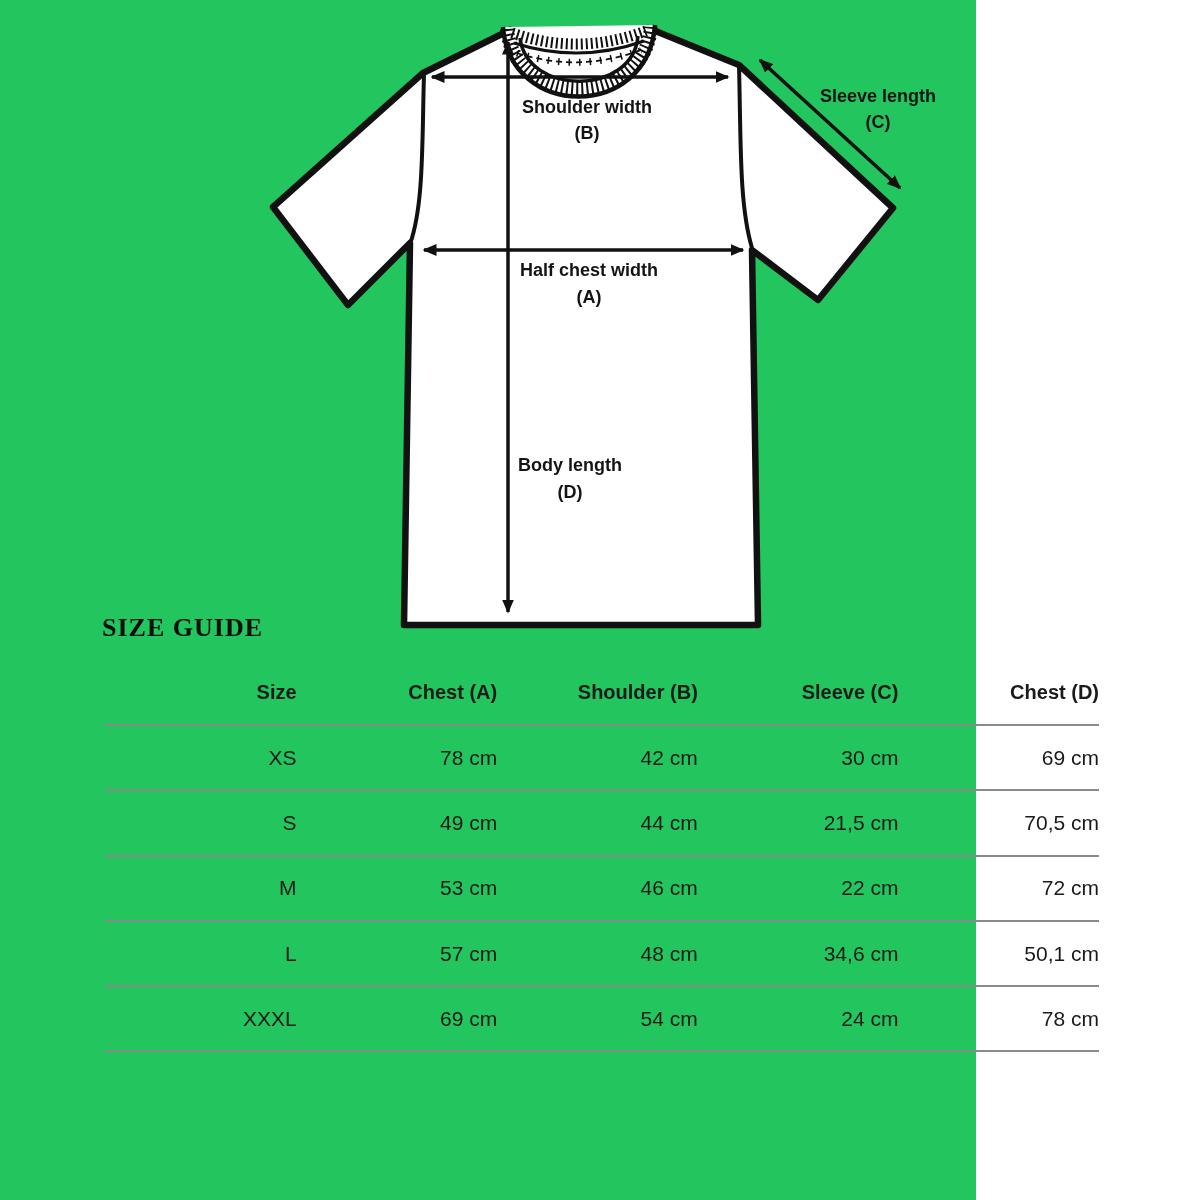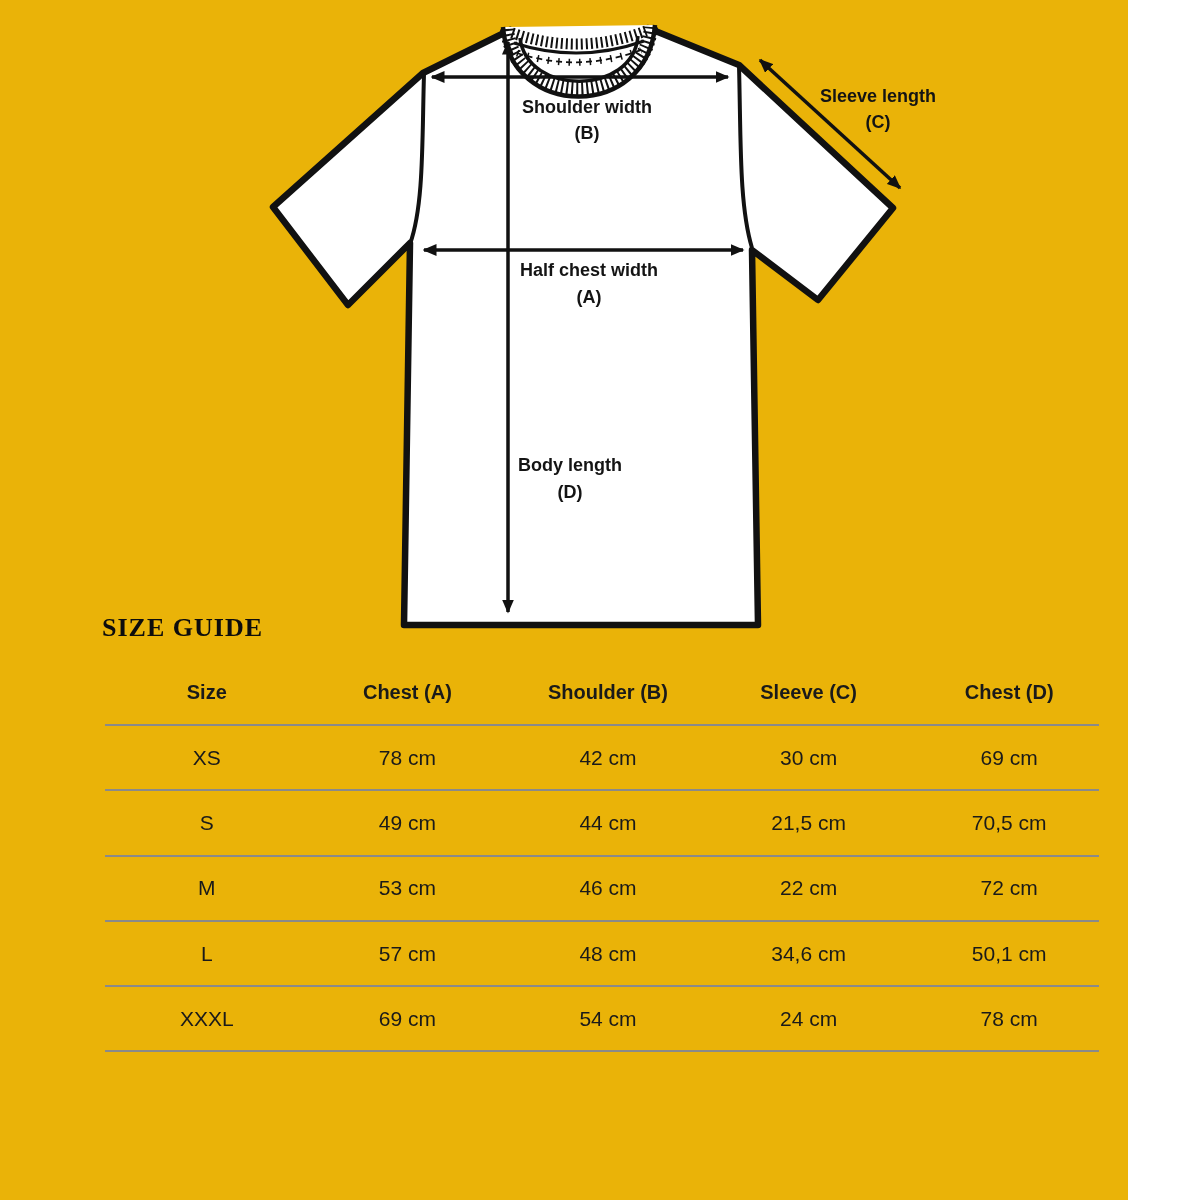--- a/index.html
+++ b/index.html
@@ -1,33 +1,33 @@
 <!DOCTYPE html>
 <html><head>
 <meta charset="utf-8">
 <style>
   * { margin:0; padding:0; box-sizing:border-box; }
   html,body { width:1200px; height:1200px; background:#ffffff; overflow:hidden;
               font-family:"Liberation Sans", sans-serif; color:#1a1a1a; }
-  .stage { position:relative; width:1128px; height:1200px; background:#eab308; }
+  .stage { position:relative; width:976px; height:1200px; background:#22c55e; }
 
   
   .diagram-svg { position:absolute; left:0; top:0; }
   .lbl { font-family:"Liberation Sans", sans-serif; font-size:18px; font-weight:bold;
          fill:#141414; text-anchor:middle; }
 
   
   .guide-title { position:absolute; left:102px; top:613px;
                  font-family:Liberation Serif, serif;
                  font-weight:900; font-size:26px; letter-spacing:1px; color:#0d0d0d; }
 
   
   .size-table { position:absolute; left:105px; top:660px; width:994px; font-size:21px; }
   .trow { display:grid; grid-template-columns:repeat(5,1fr); align-items:center;
-          text-align:center; height:65.3px; border-bottom:2px solid #8a8a8a;
+          text-align:right; height:65.3px; border-bottom:2px solid #8a8a8a;
           padding-left:12px;gap:21px; }
   .trow.thead { height:66px; font-weight:bold; font-size:20px; }
   .cell { white-space:nowrap; }
 </style>
 </head>
 <body>
 
 <div class="stage">
 
   <svg class="diagram-svg" width="1200" height="660" viewBox="0 0 1200 660">

